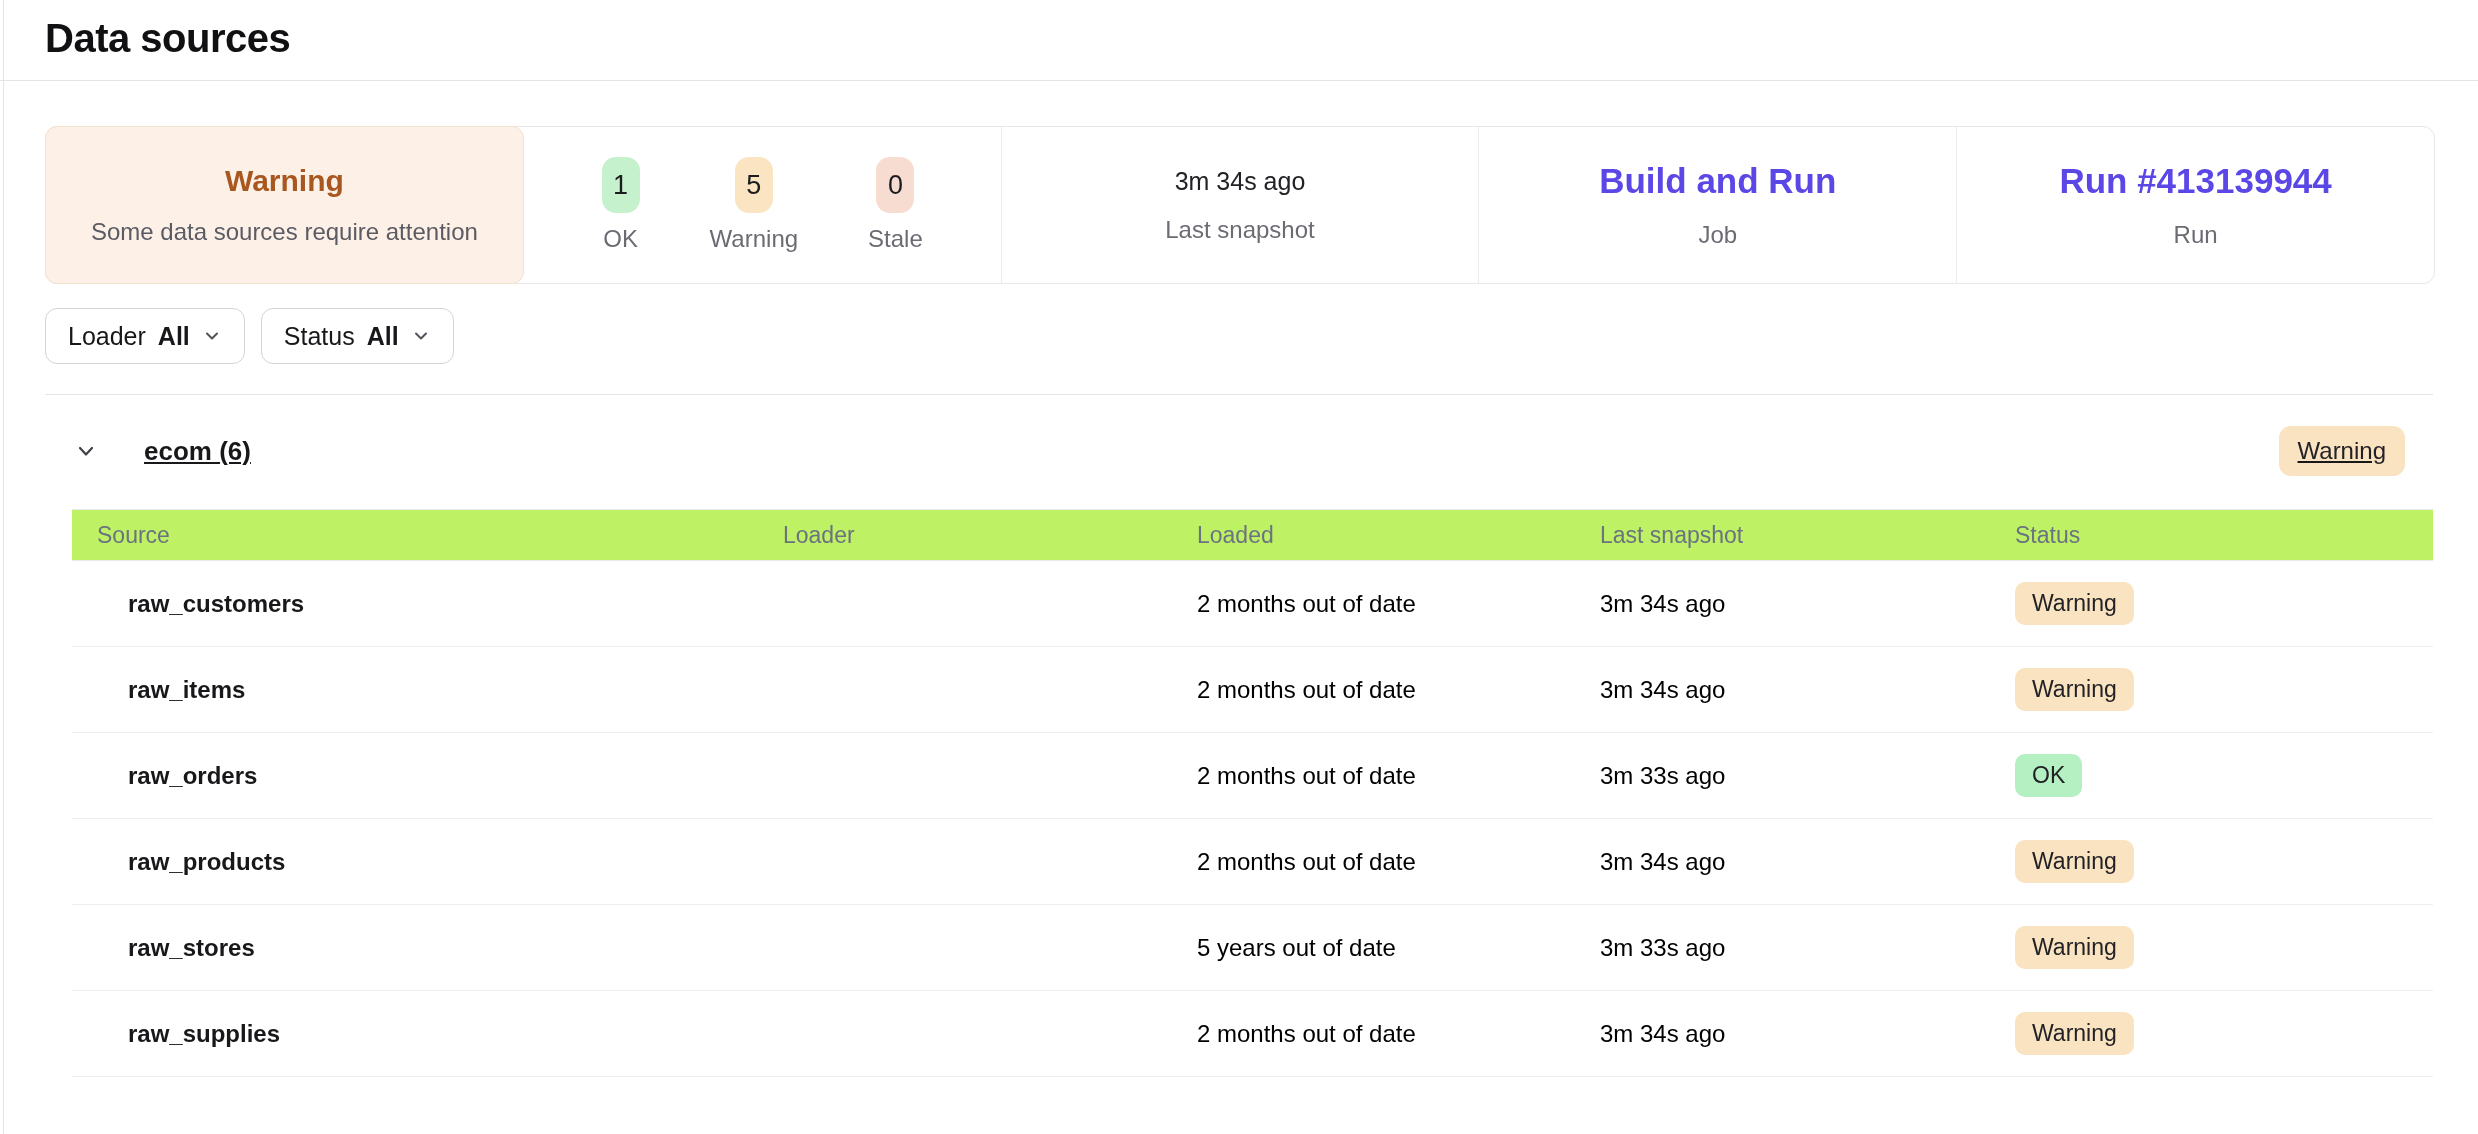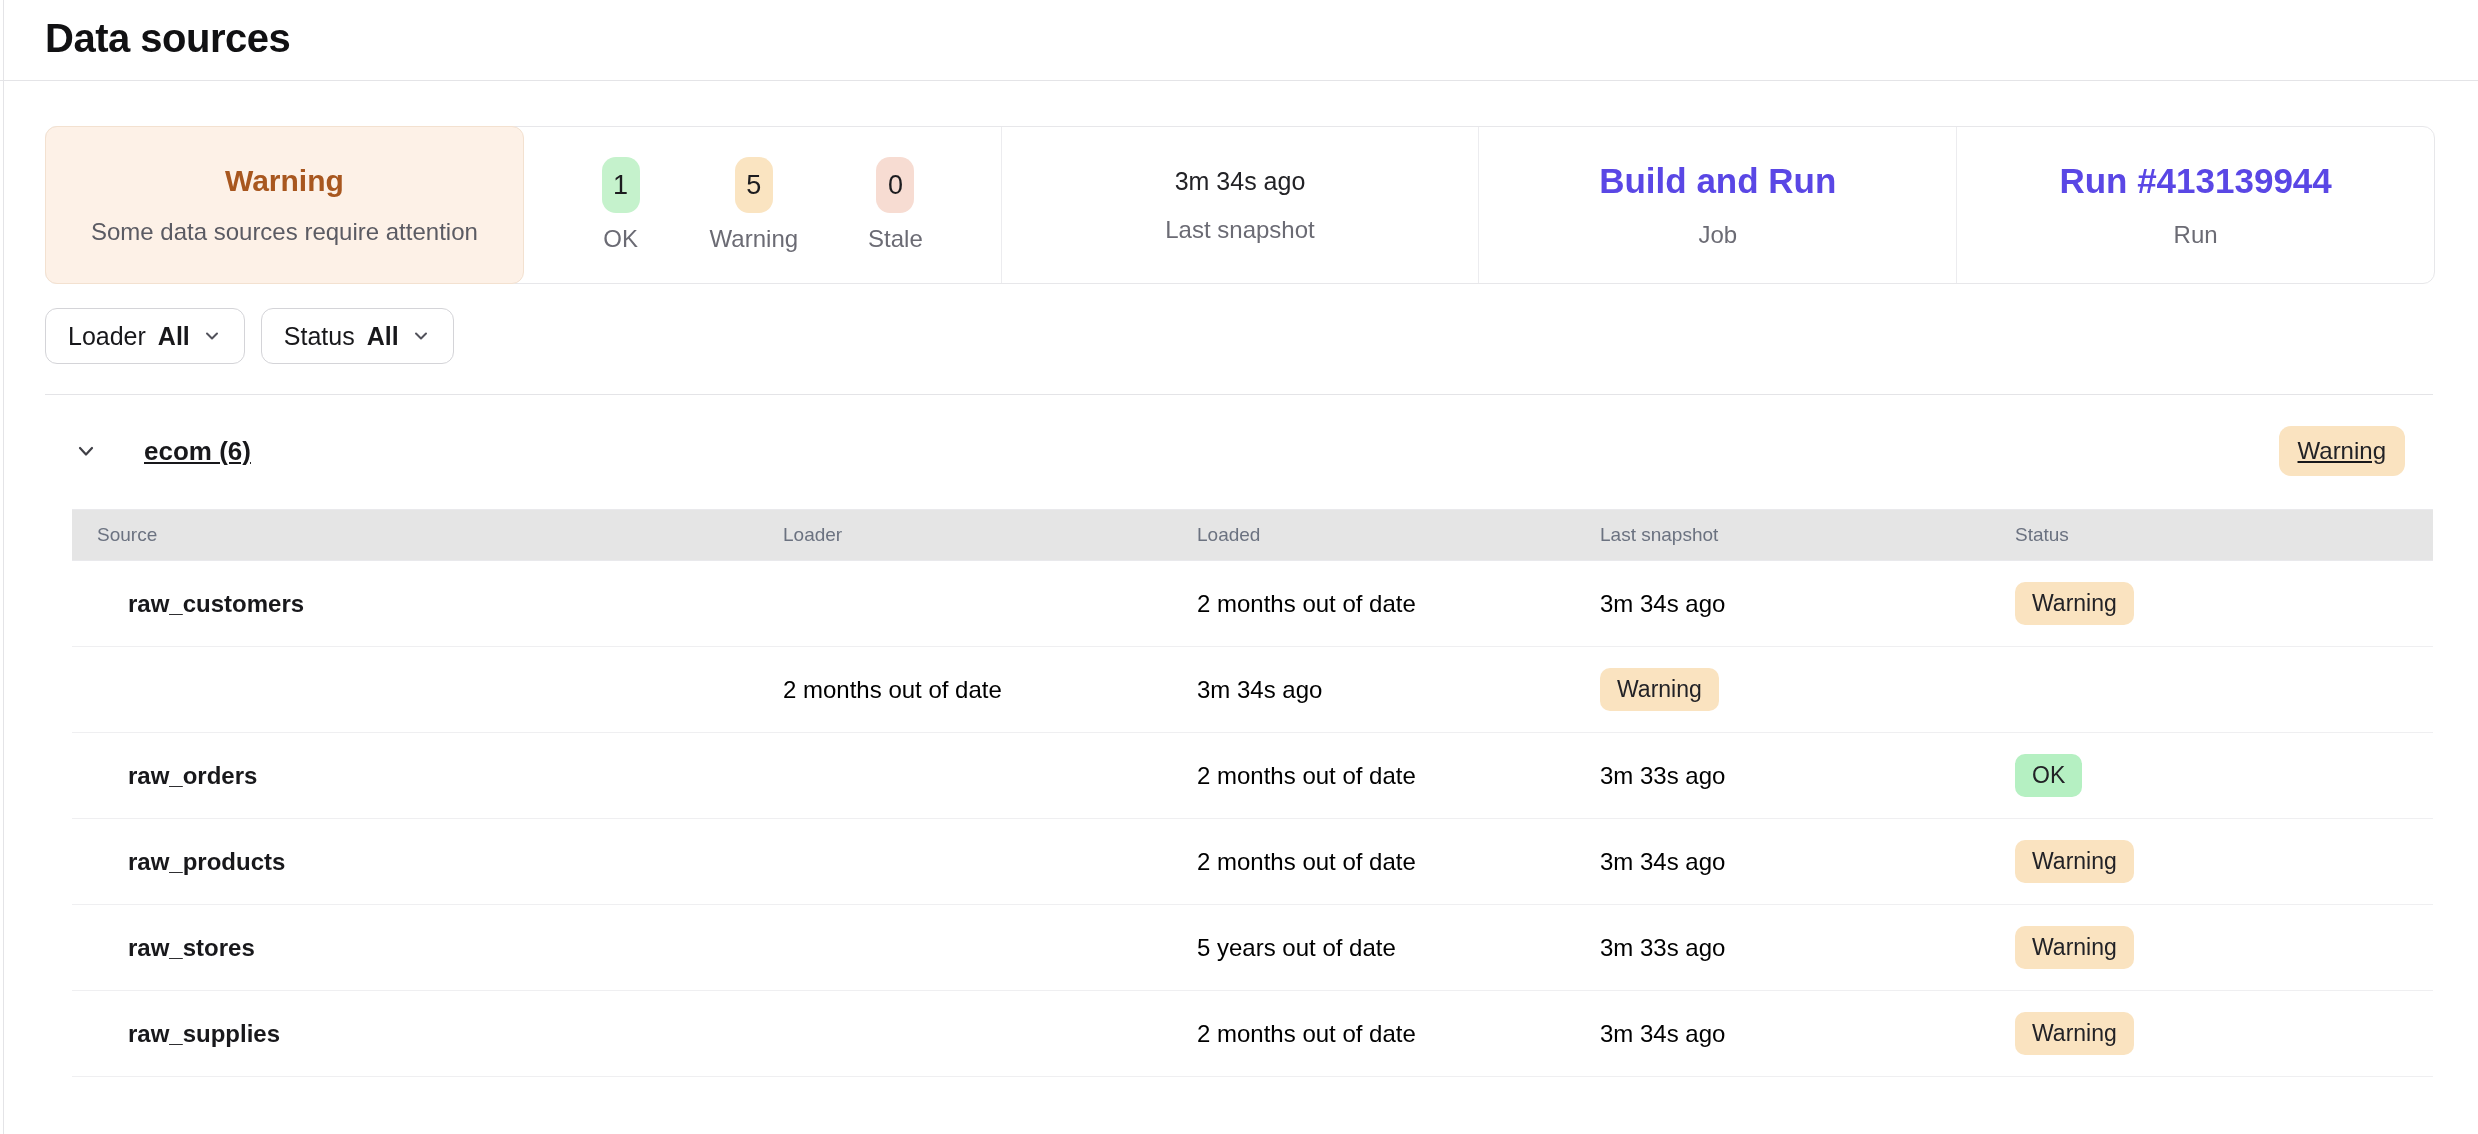--- a/index.html
+++ b/index.html
@@ -104,24 +104,24 @@
   
   .table { margin: 28px 0 0 27px; }
   .t-row {
     display: grid;
     grid-template-columns: 686px 414px 403px 415px 1fr;
     align-items: center;
     padding-left: 25px;
   }
   .t-head {
     height: 52px;
-    background: #e5e5e5;
+    background: #bef264;
     border-top: 1px solid #e9e9ec;
     border-bottom: 1px solid #e9e9ec;
-    font-size: 19px; color: #6b7280;
+    font-size: 23px; color: #6b7280;
   }
   .t-body-row { height: 86px; border-bottom: 1px solid #efeff1; }
   .cell-source { font-size: 24px; font-weight: 700; color: #18181b; margin-left: 31px; }
   .cell-text { font-size: 24px; color: #000000; }
   .t-body-row .status-badge { padding: 9px 17px; border-radius: 10px; font-size: 23px; }
 </style>
 </head>
 <body>
 
 <div class="left-edge"></div>
@@ -218,20 +218,21 @@
 
     <div class="t-row t-body-row">
       <span class="cell-source">raw_customers</span>
       <span class="cell-text"></span>
       <span class="cell-text">2 months out of date</span>
       <span class="cell-text">3m 34s ago</span>
       <span><span class="status-badge badge-warning">Warning</span></span>
     </div>
 
     <div class="t-row t-body-row">
+      <span class="cell-source">raw_items</span>
       <span class="cell-text"></span>
       <span class="cell-text">2 months out of date</span>
       <span class="cell-text">3m 34s ago</span>
       <span><span class="status-badge badge-warning">Warning</span></span>
     </div>
 
     <div class="t-row t-body-row">
       <span class="cell-source">raw_orders</span>
       <span class="cell-text"></span>
       <span class="cell-text">2 months out of date</span>

